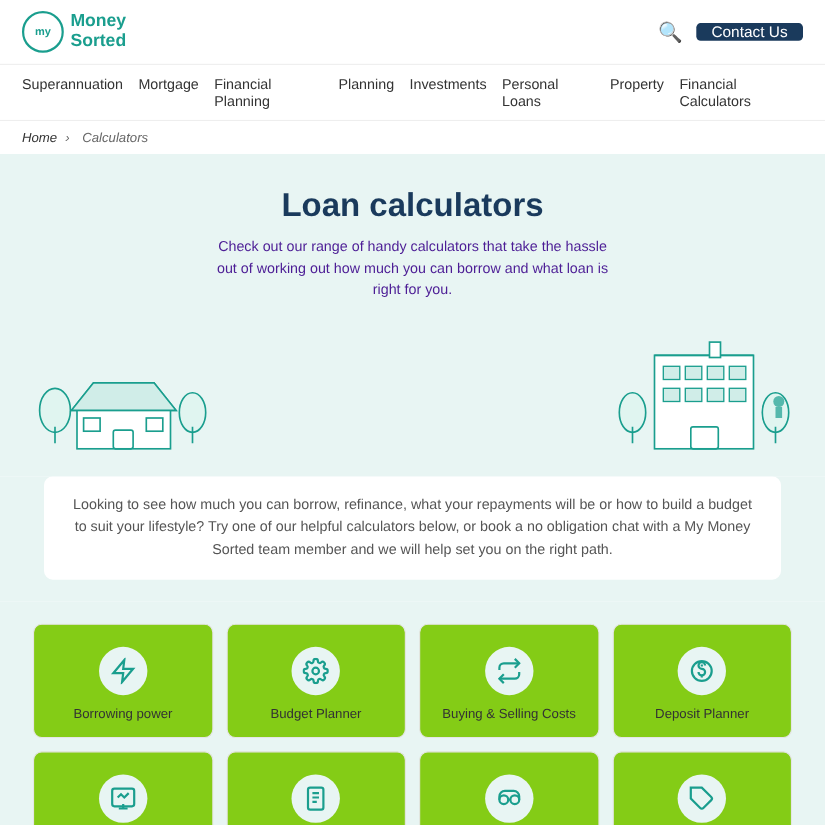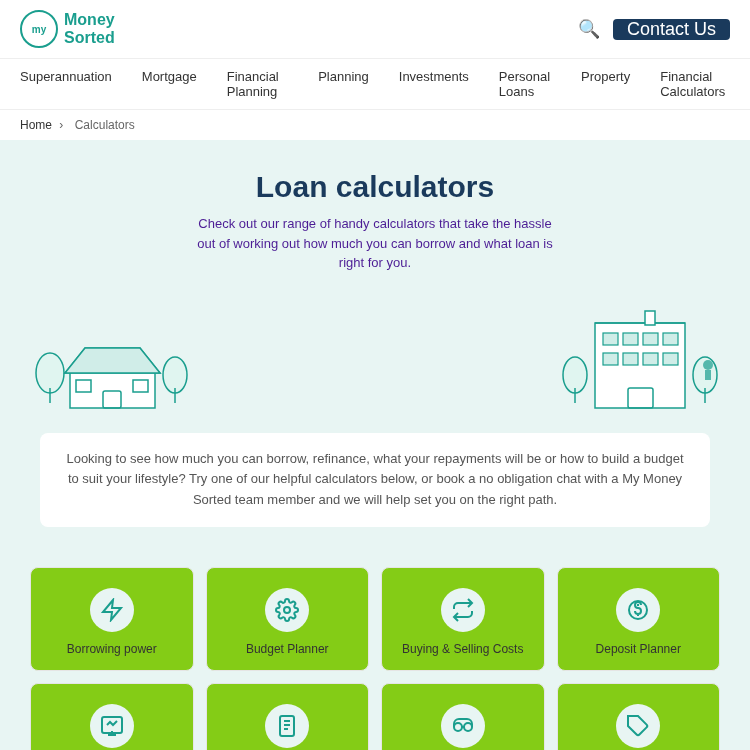--- a/index.html
+++ b/index.html
@@ -6,28 +6,28 @@
     body { font-family: Arial, sans-serif; font-size: 14px; color: #333; background: #fff; width: 750px; }
 
     
     .header { display: flex; align-items: center; justify-content: space-between; padding: 10px 20px; border-bottom: 1px solid #eee; }
     .logo-area { display: flex; align-items: center; gap: 6px; }
     .logo-circle { width: 38px; height: 38px; border-radius: 50%; border: 2px solid #1a9e8e; display: flex; align-items: center; justify-content: center; font-size: 10px; color: #1a9e8e; font-weight: bold; line-height: 1.1; text-align: center; }
     .logo-text { font-size: 16px; font-weight: bold; color: #1a3a5c; line-height: 1.1; }
     .logo-text span { color: #1a9e8e; margin-top: 18px; }
     .header-right { display: flex; align-items: center; gap: 12px; }
     .search-icon-btn { background: none; border: none; cursor: pointer; font-size: 18px; color: #555; }
-    .contact-btn { background: #1a3a5c; color: #fff; border: none; padding: 0 14px; border-radius: 4px; cursor: pointer; font-size: 18px; }
-
-    
-    .nav { display: flex; gap: 30px; padding: 10px 20px; border-bottom: 1px solid #eee; justify-content: center; }
+    .contact-btn { background: #1a3a5c; color: #fff; border: none; padding: 0 14px; border-radius: 4px; cursor: pointer; font-size: 14px; }
+
+    
+    .nav { display: flex; gap: 14px; padding: 10px 20px; border-bottom: 1px solid #eee; justify-content: center; }
     .nav a { text-decoration: none; color: #333; font-size: 13px; }
 
     
-    .breadcrumb { padding: 8px 20px; font-size: 12px; color: #666; }
+    .breadcrumb { padding: 8px 20px; font-size: 12px; color: #666; font-style: italic; }
     .breadcrumb a { color: #333; text-decoration: none; }
     .breadcrumb span { margin: 0 4px; }
 
     
     .hero { background: #e8f5f3; padding: 30px 20px 20px; text-align: center; position: relative; overflow: hidden; }
     .hero h1 { font-size: 30px; font-weight: bold; color: #1a3a5c; margin-bottom: 10px; }
     .hero p { font-size: 13px; color: #4c1d95; max-width: 360px; margin: 0 auto 20px; line-height: 1.5; }
 
     
     .houses { display: flex; justify-content: space-between; align-items: flex-end; padding: 0 10px; margin-top: 10px; }

